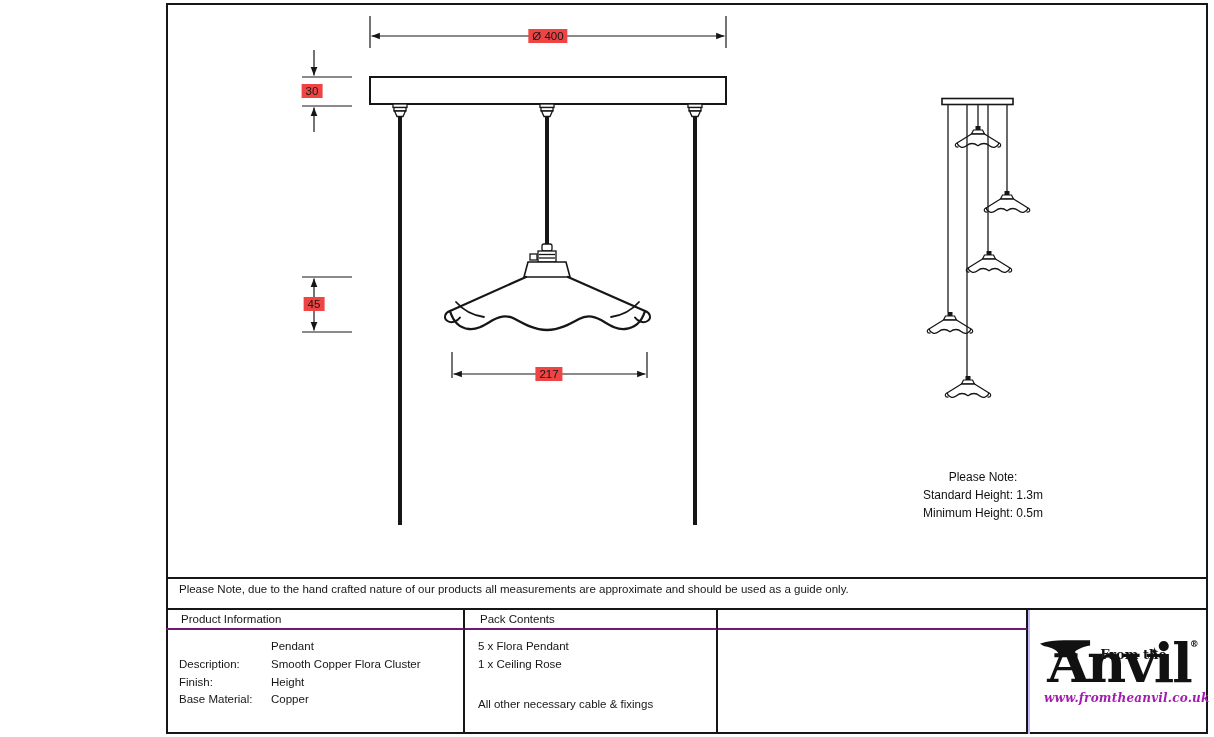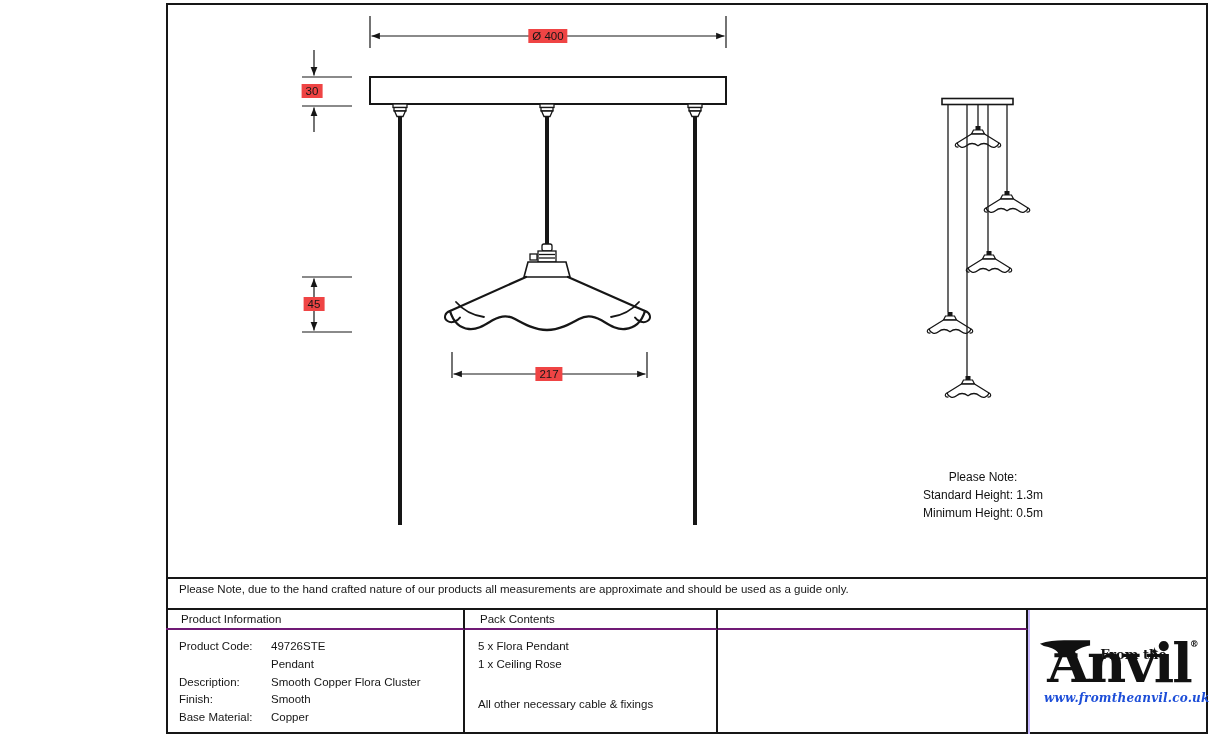--- a/index.html
+++ b/index.html
@@ -55,21 +55,21 @@
   }
   .anvil-glyph{position:absolute;left:-9px;top:-3px;width:54px;height:21px;}
   .logo-from{
     position:absolute;left:53px;top:8px;font-size:13px;letter-spacing:0;
     font-weight:bold;line-height:11px;white-space:nowrap;
   }
   .logo-diamond{position:absolute;left:103px;top:6px;font-size:10px;letter-spacing:0;line-height:10px;}
   .logo-reg{position:absolute;right:-8px;top:-1px;font-size:9px;letter-spacing:0;line-height:9px;}
   .logo-url{
     font-family:"DejaVu Serif","Liberation Serif",serif;font-style:italic;font-weight:bold;
-    font-size:12px;margin-top:6px;letter-spacing:0.2px;color:#1d4ed8;white-space:nowrap;
+    font-size:12px;margin-top:6px;letter-spacing:0.2px;color:#a21caf;white-space:nowrap;
   }
 </style>
 </head>
 <body>
 
 <div class="abs frame"></div>
 
 <svg class="abs art" viewBox="0 0 1214 737" xmlns="http://www.w3.org/2000/svg">
   <defs>
     <marker id="ah" viewBox="0 0 10 10" refX="10" refY="5" markerWidth="10" markerHeight="7" orient="auto-start-reverse">
@@ -203,34 +203,30 @@
         <span class="logo-from">From the</span>
         <span class="logo-diamond">✦</span>
         <span class="logo-reg">®</span>
       </div>
       <div class="logo-url">www.fromtheanvil.co.uk</div>
     </div>
   </div>
 
   <div class="cell br body-cell">
     <div class="pi-row">
-      <span class="pi-label">Product Code:</span>
-      <span class="pi-value">49726STE</span>
-    </div>
-    <div class="pi-row">
       <span class="pi-label"></span>
       <span class="pi-value">Pendant</span>
     </div>
     <div class="pi-row">
       <span class="pi-label">Description:</span>
       <span class="pi-value">Smooth Copper Flora Cluster</span>
     </div>
     <div class="pi-row">
       <span class="pi-label">Finish:</span>
-      <span class="pi-value">Smooth</span>
+      <span class="pi-value">Height</span>
     </div>
     <div class="pi-row">
       <span class="pi-label">Base Material:</span>
       <span class="pi-value">Copper</span>
     </div>
   </div>
 
   <div class="cell br body-cell">
     <div class="pack-item">5 x Flora Pendant</div>
     <div class="pack-item">1 x Ceiling Rose</div>

